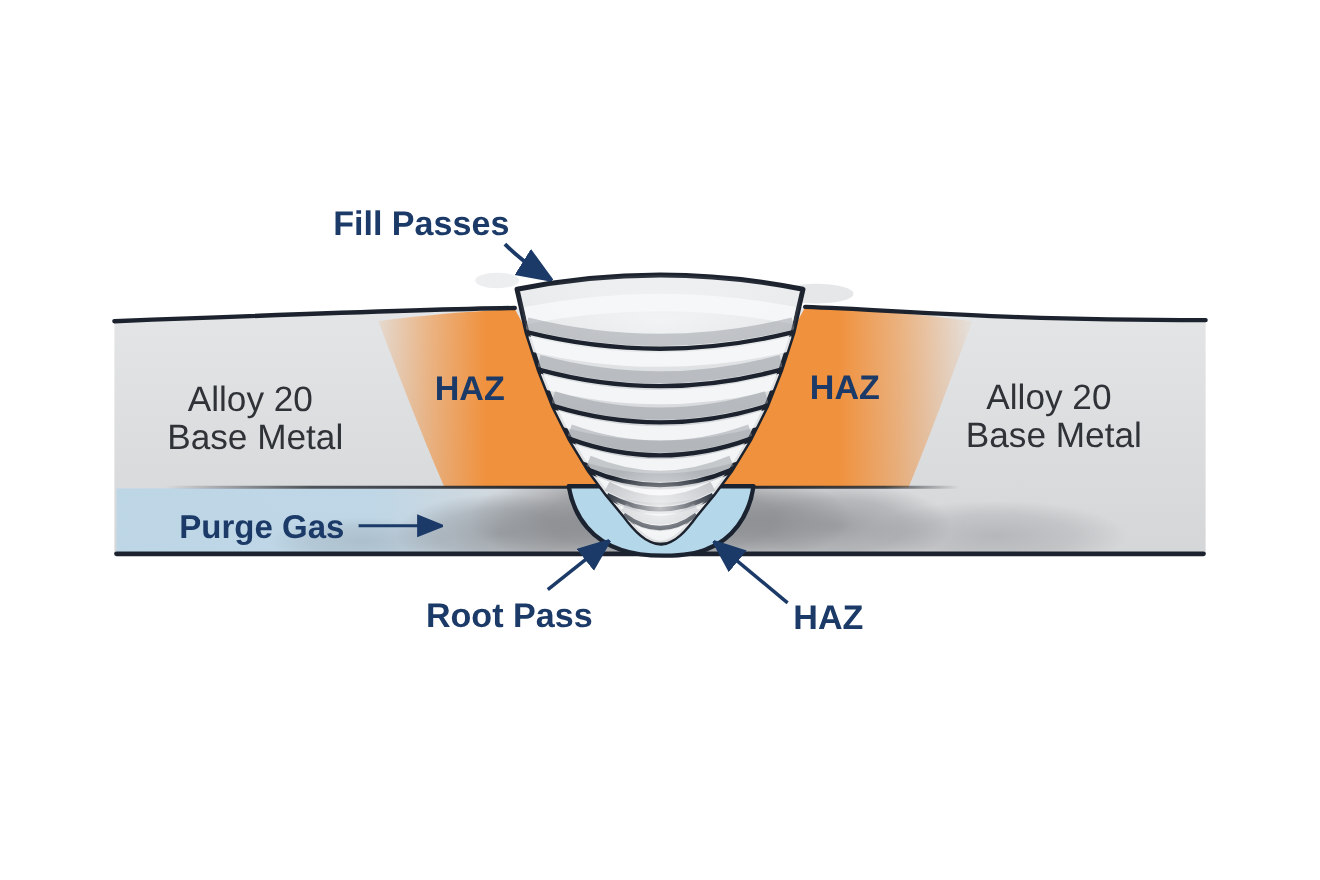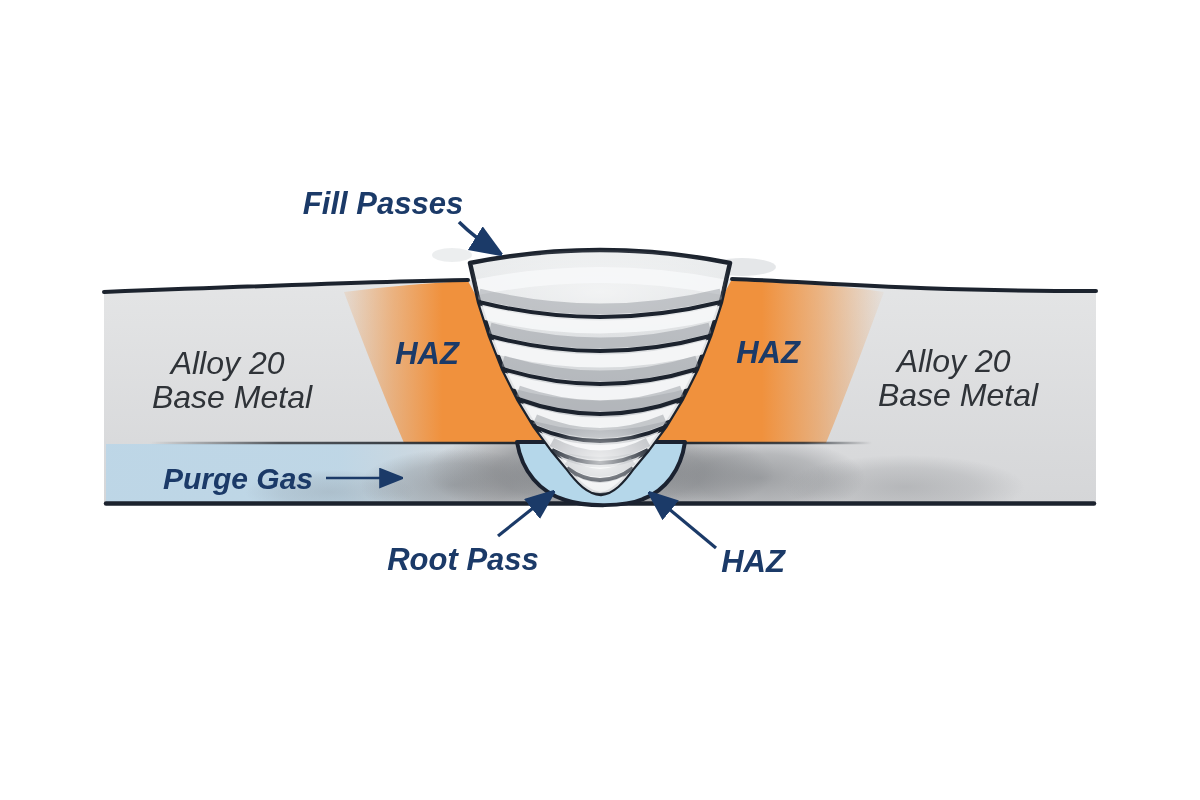--- a/index.html
+++ b/index.html
@@ -1,16 +1,16 @@
 <!DOCTYPE html>
 <html><head>
 <meta charset="utf-8">
 <style>
   html,body{margin:0;padding:0;background:#ffffff;}
-  .stage{position:relative;width:1200px;height:800px;background:#ffffff;overflow:hidden;font-style:italic;}
+  .stage{position:relative;width:1200px;height:800px;background:#ffffff;overflow:hidden;}
   svg{display:block;}
   .lbl{font-family:"Liberation Sans",sans-serif;font-weight:700;font-size:31px;}
   .lbl-sm{font-family:"Liberation Sans",sans-serif;font-weight:700;font-size:30px;}
   .base-lbl{font-family:"Liberation Sans",sans-serif;font-weight:400;font-size:32px;}
 </style>
 </head>
 <body>
 
 <div class="stage">
 <svg width="1200" height="800" viewBox="0 0 1200 800">

